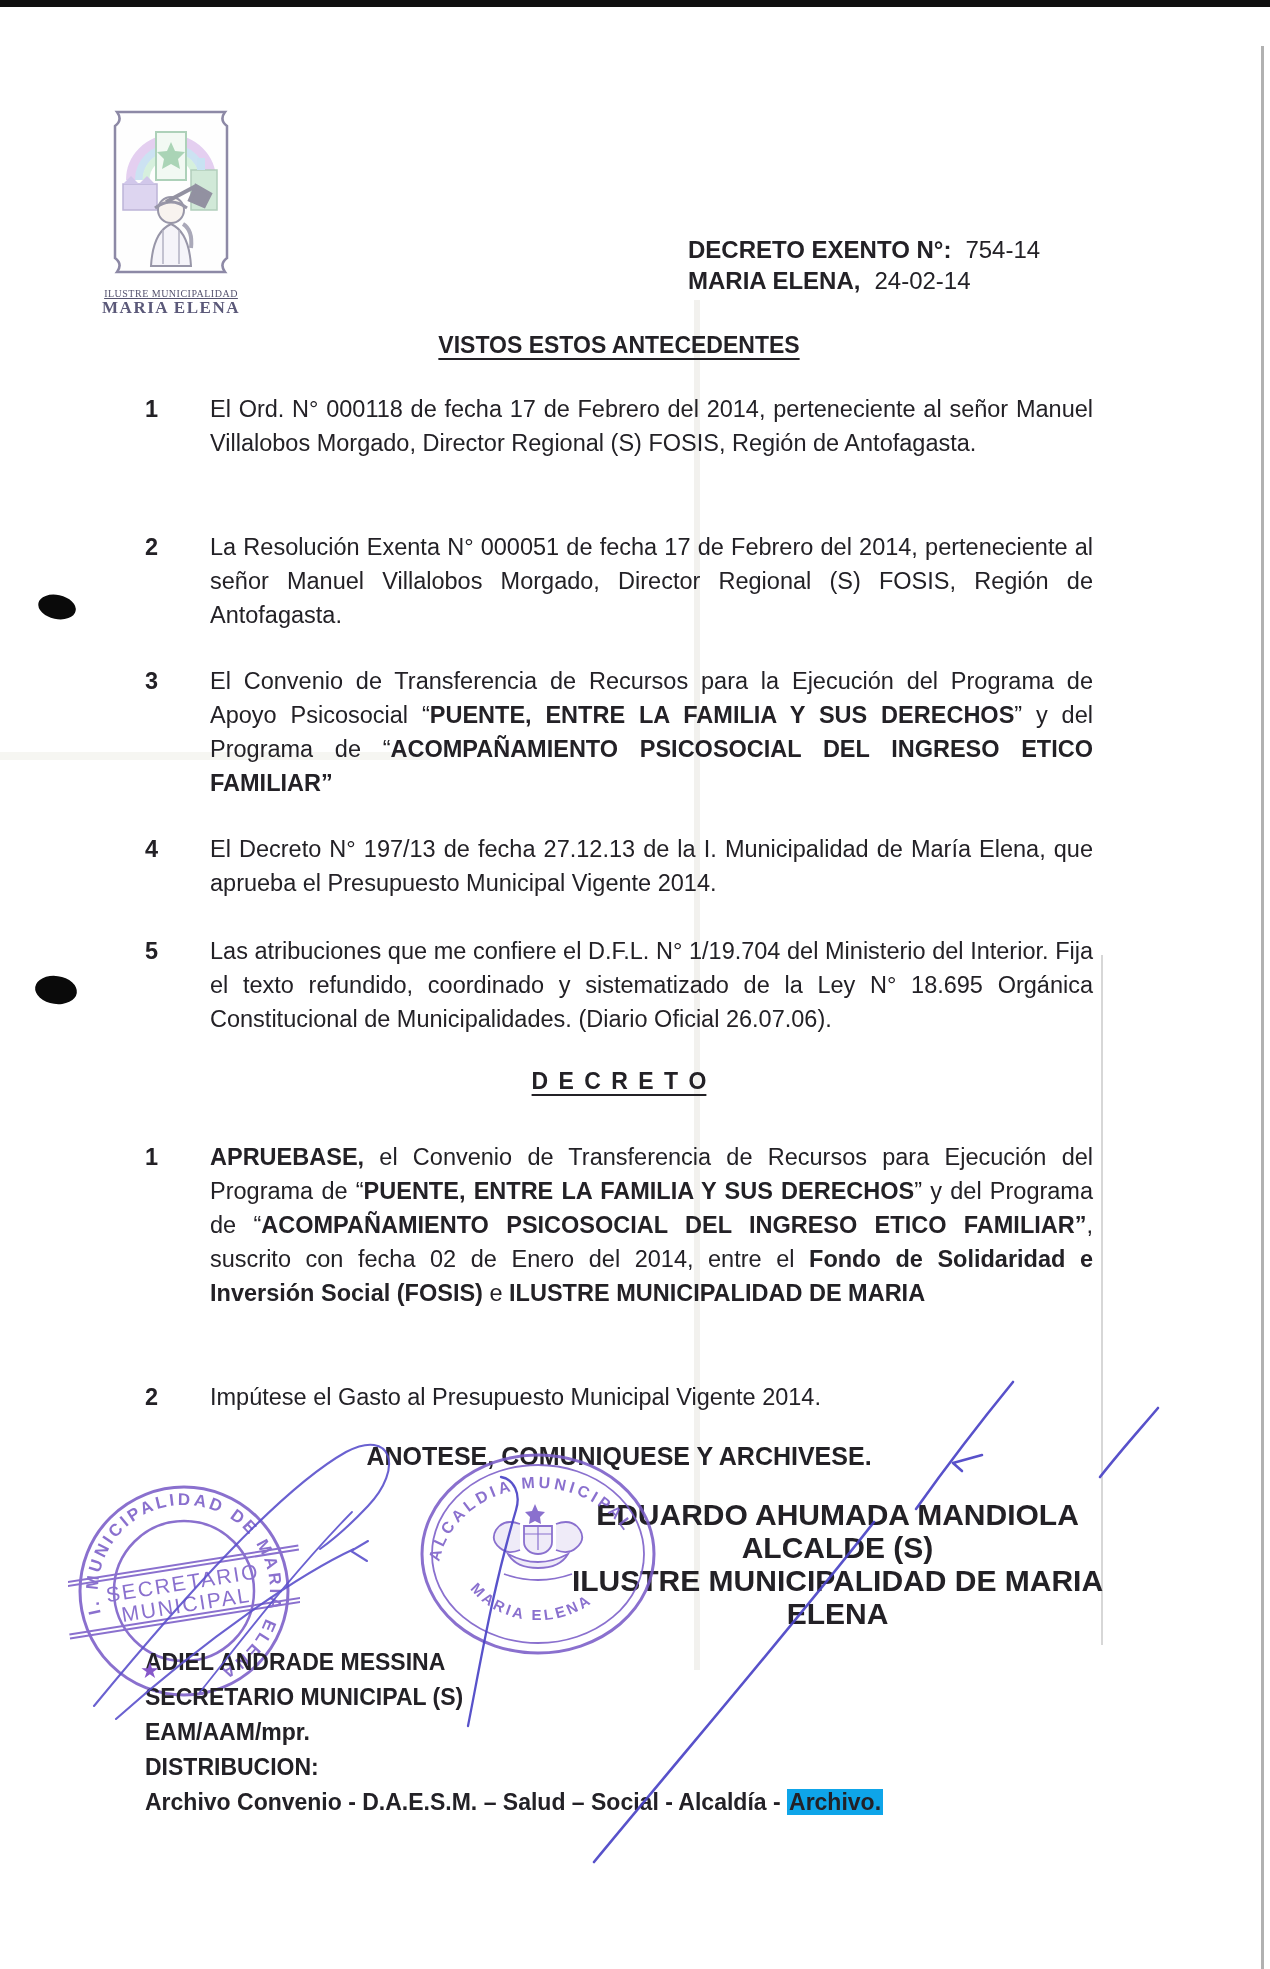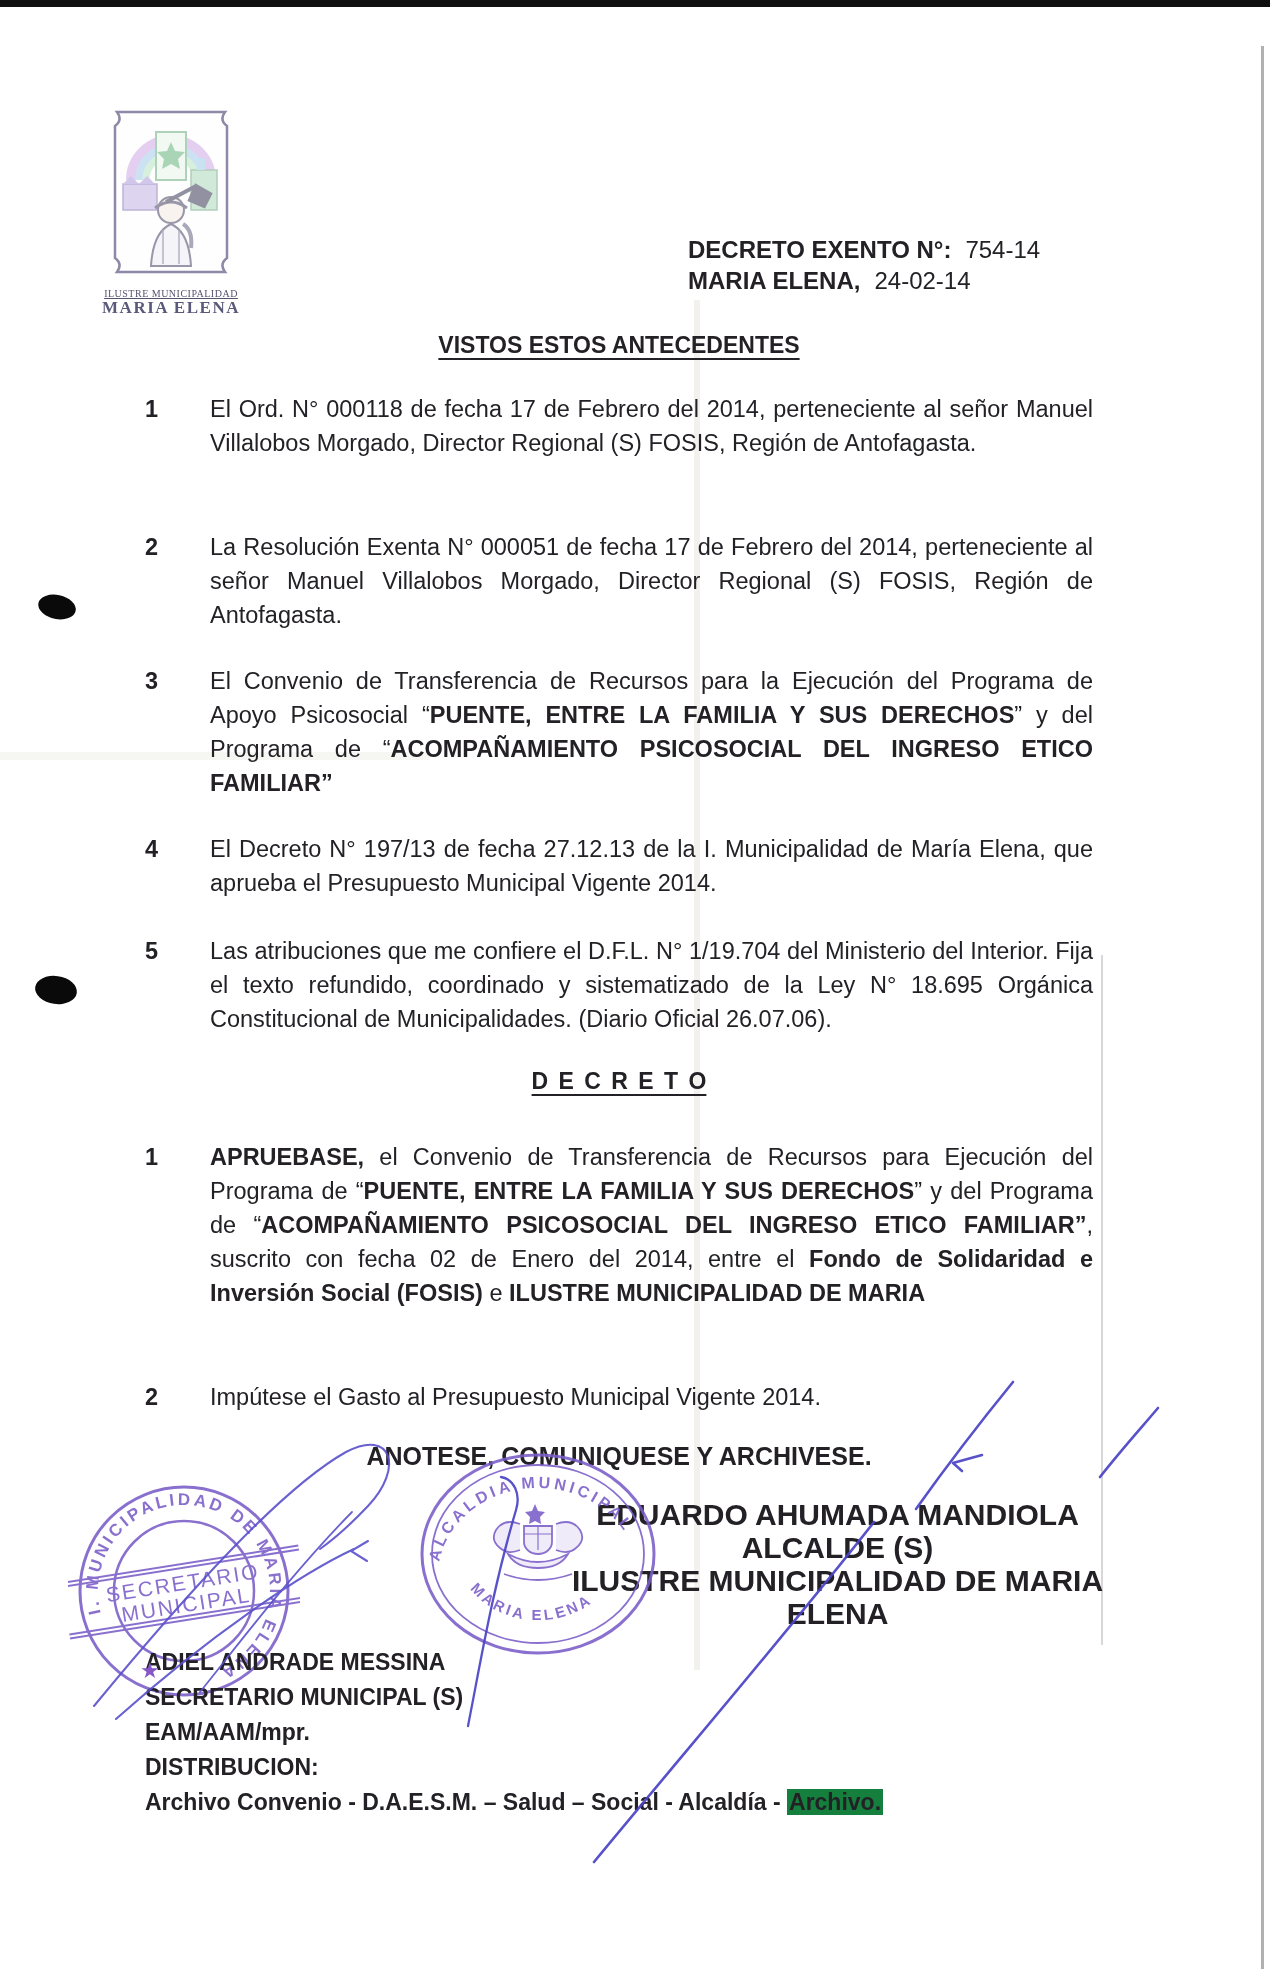--- a/index.html
+++ b/index.html
@@ -25,21 +25,21 @@
   .hdr .lbl{font-weight:700;}
   .hdr .val{font-weight:400;margin-left:14px;}
   
   .utitle{font-weight:700;text-decoration:underline;text-underline-offset:5px;text-decoration-thickness:2px;}
   .title-center{position:absolute;left:145px;width:948px;text-align:center;font-size:23px;}
   
   .item{position:absolute;left:145px;width:948px;display:flex;font-size:23.5px;line-height:34px;}
   .item .num{width:65px;flex:0 0 65px;font-weight:700;}
   .item .ibody{flex:1;text-align:justify;hyphens:none;}
   .b{font-weight:700;}
-  .hl{background:#15803d;padding:0 2px;}
+  .hl{background:#0ea5e9;padding:0 2px;}
   
   .closing{position:absolute;left:145px;top:1442px;width:948px;text-align:center;
     font-size:25px;font-weight:700;}
   .sig{position:absolute;left:560px;top:1498px;width:555px;text-align:center;
     font-size:30px;font-weight:700;line-height:33px;}
   .footer{position:absolute;left:145px;top:1645px;width:920px;
     font-size:23px;font-weight:700;line-height:35px;}
   
   .stamp{position:absolute;opacity:.88;}
   .ink{position:absolute;left:0;top:0;pointer-events:none;}

